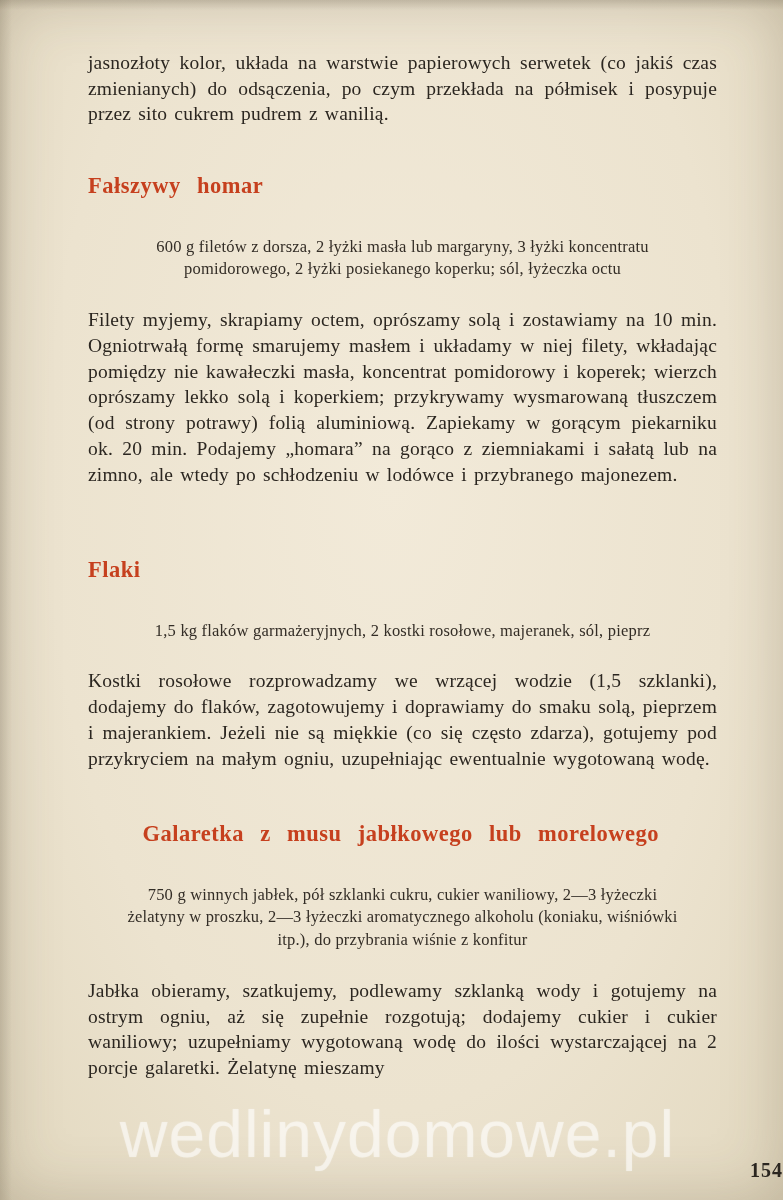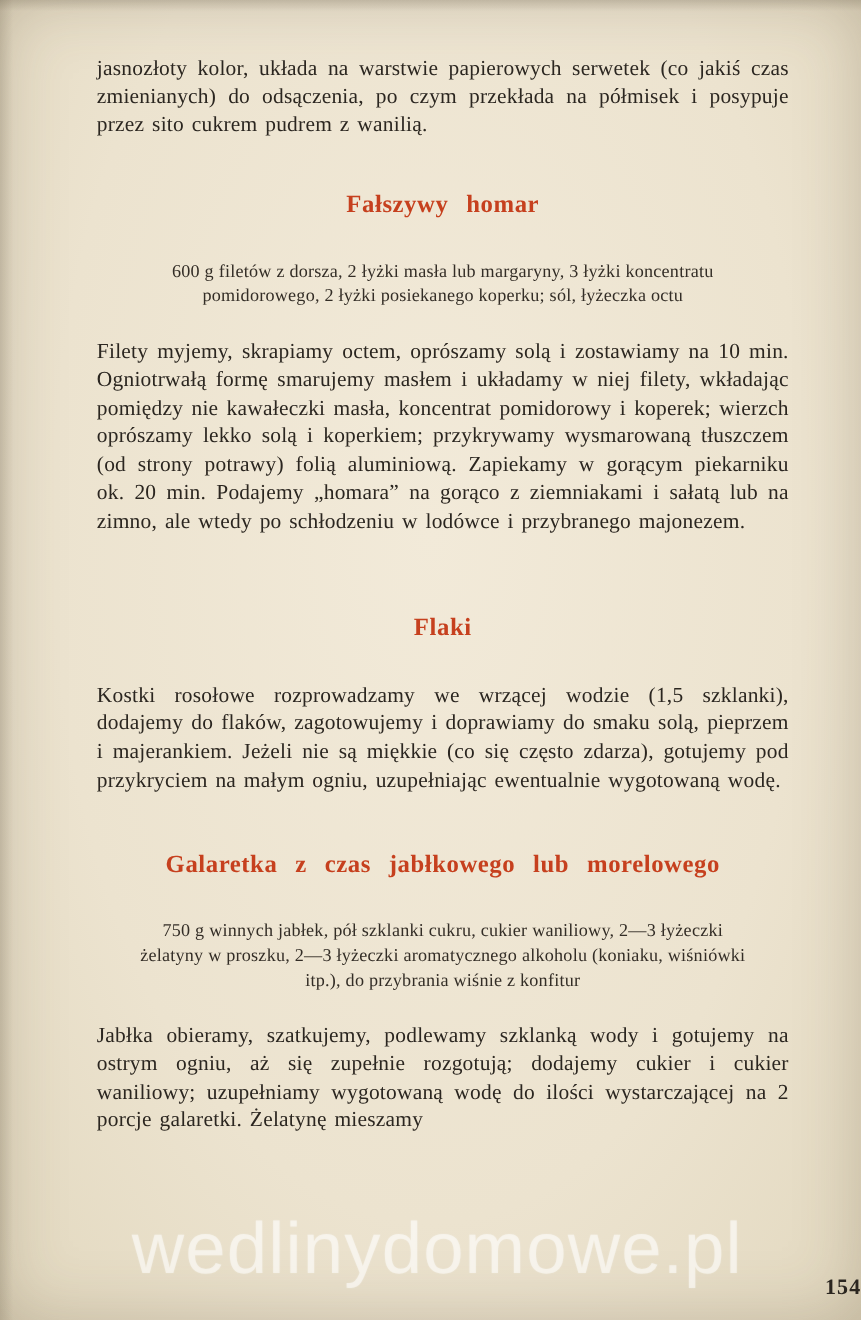--- a/index.html
+++ b/index.html
@@ -29,21 +29,21 @@
     line-height:1.32;
     text-align:justify;
     color:var(--text);
     letter-spacing:0.2px;
     word-spacing:2px;
   }
   .recipe-title{
     font-size:22.5px;
     font-weight:bold;
     color:var(--heading);
-    text-align:center;
+    text-align:left;
     word-spacing:0.45em;
     letter-spacing:0.5px;
     line-height:1.35;
   }
   .ingredients{
     font-size:16.5px;
     line-height:1.38;
     text-align:center;
     max-width:560px;
     margin:0 auto;
@@ -101,25 +101,26 @@
   <p class="body-text intro">jasnozłoty kolor, układa na warstwie papierowych serwetek (co jakiś czas zmienianych) do odsączenia, po czym przekłada na półmisek i posypuje przez sito cukrem pudrem z wanilią.</p>
 
   <section class="recipe recipe-1">
     <h2 class="recipe-title">Fałszywy homar</h2>
     <p class="ingredients">600 g filetów z dorsza, 2 łyżki masła lub margaryny, 3 łyżki koncentratu pomidorowego, 2 łyżki posiekanego koperku; sól, łyżeczka octu</p>
     <p class="body-text">Filety myjemy, skrapiamy octem, oprószamy solą i zostawiamy na 10 min. Ogniotrwałą formę smarujemy masłem i układamy w niej filety, wkładając pomiędzy nie kawałeczki masła, koncentrat pomidorowy i koperek; wierzch oprószamy lekko solą i koperkiem; przykrywamy wysmarowaną tłuszczem (od strony potrawy) folią aluminiową. Zapiekamy w gorącym piekarniku ok. 20 min. Podajemy „homara” na gorąco z ziemniakami i sałatą lub na zimno, ale wtedy po schłodzeniu w lodówce i przybranego majonezem.</p>
   </section>
 
   <section class="recipe recipe-2">
     <h2 class="recipe-title">Flaki</h2>
+    <p class="ingredients">1,5 kg flaków garmażeryjnych, 2 kostki rosołowe, majeranek, sól, pieprz</p>
     <p class="body-text">Kostki rosołowe rozprowadzamy we wrzącej wodzie (1,5 szklanki), dodajemy do flaków, zagotowujemy i doprawiamy do smaku solą, pieprzem i majerankiem. Jeżeli nie są miękkie (co się często zdarza), gotujemy pod przykryciem na małym ogniu, uzupełniając ewentualnie wygotowaną wodę.</p>
   </section>
 
   <section class="recipe recipe-3">
-    <h2 class="recipe-title">Galaretka z czas jabłkowego lub morelowego</h2>
+    <h2 class="recipe-title">Galaretka z musu jabłkowego lub morelowego</h2>
     <p class="ingredients">750 g winnych jabłek, pół szklanki cukru, cukier waniliowy, 2—3 łyżeczki żelatyny w proszku, 2—3 łyżeczki aromatycznego alkoholu (koniaku, wiśniówki itp.), do przybrania wiśnie z konfitur</p>
     <p class="body-text">Jabłka obieramy, szatkujemy, podlewamy szklanką wody i gotujemy na ostrym ogniu, aż się zupełnie rozgotują; dodajemy cukier i cukier waniliowy; uzupełniamy wygotowaną wodę do ilości wystarczającej na 2 porcje galaretki. Żelatynę mieszamy</p>
   </section>
 
   <div class="watermark">wedlinydomowe.pl</div>
 
   <div class="page-number">154</div>
 </div>
 
 </body></html>

